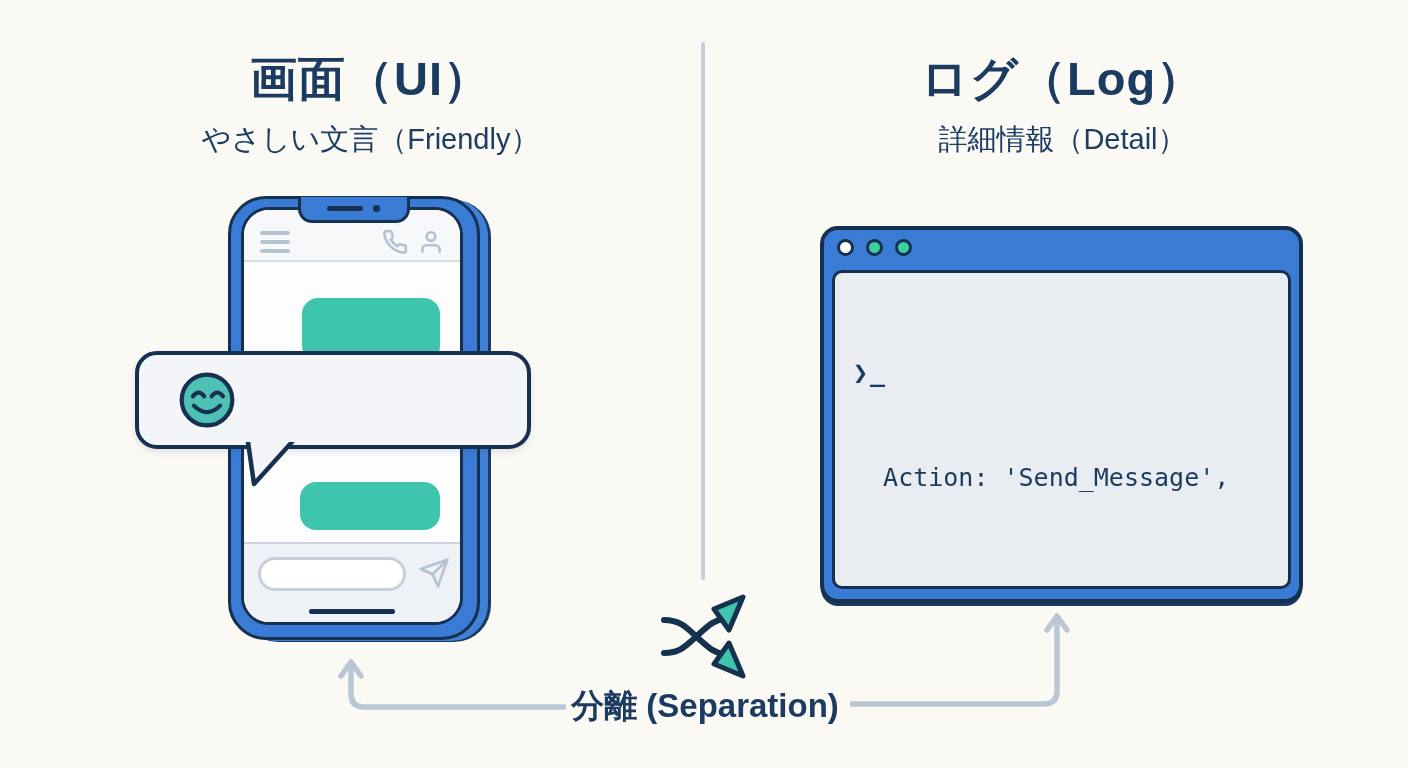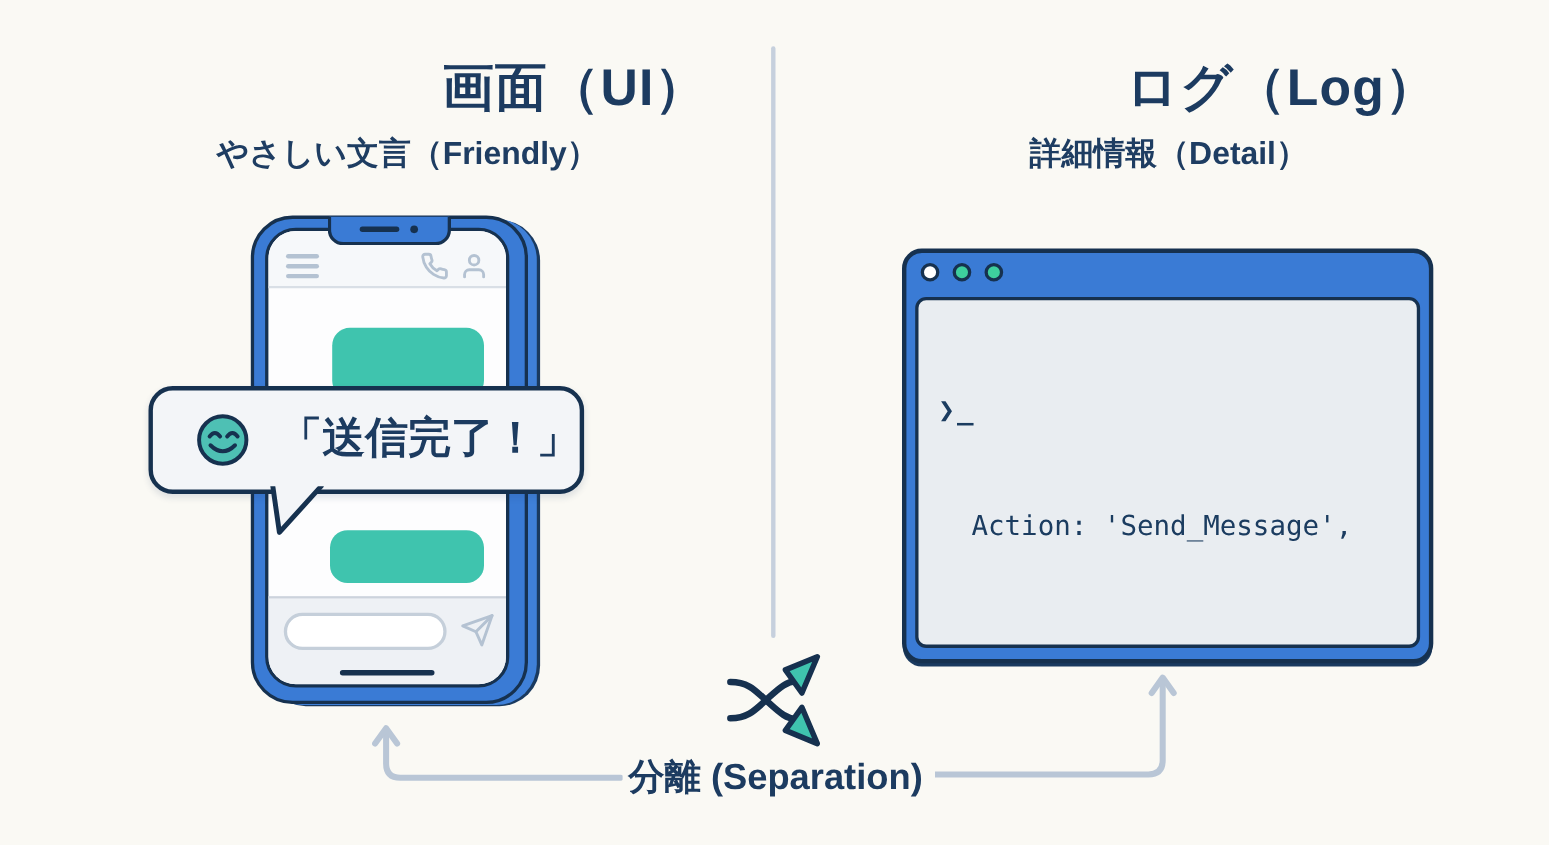--- a/index.html
+++ b/index.html
@@ -10,33 +10,33 @@
     position: relative;
     overflow: hidden;
     color: #1c3b60;
   }
   .abs { position: absolute; }
 
   
   .panel-title {
     font-size: 47px;
     font-weight: 800;
-    text-align: right;
+    text-align: center;
     color: #1c3b60;
     letter-spacing: 1px;
   }
   .panel-subtitle {
     font-size: 29px;
-    font-weight: 700;
+    font-weight: 400;
     text-align: center;
     color: #1e3d62;
   }
   #left-title   { left: 98px;  top: 48px;  width: 545px; }
   #left-sub     { left: 98px;  top: 120px; width: 545px; }
-  #right-title  { left: 762px; top: 48px;  width: 545px; }
+  #right-title  { left: 790px; top: 48px;  width: 545px; }
   #right-sub    { left: 790px; top: 120px; width: 545px; }
 
   
   #divider {
     left: 701px; top: 42px; width: 4px; height: 538px;
     background: #c6d0dd; border-radius: 2px;
   }
 
   
   #phone {
@@ -208,21 +208,20 @@
   </div>
 </div>
 
 <div class="abs" id="speech-bubble">
   <svg width="60" height="60" viewBox="0 0 64 64">
     <circle cx="32" cy="32" r="27" fill="#4ec0b4" stroke="#16314f" stroke-width="4.5"></circle>
     <path d="M17 28 Q 23 20 29 28" fill="none" stroke="#16314f" stroke-width="4.5" stroke-linecap="round"></path>
     <path d="M37 28 Q 43 20 49 28" fill="none" stroke="#16314f" stroke-width="4.5" stroke-linecap="round"></path>
     <path d="M18 38 Q 32 52 46 38" fill="none" stroke="#16314f" stroke-width="4.5" stroke-linecap="round"></path>
   </svg>
-  <span id="speech-text">「送信完了！」</span>
 </div>
 <svg class="abs" id="speech-tail" width="60" height="48" viewBox="0 0 60 48">
   <polygon points="8,0 52,0 14,42" fill="#f3f5f8"></polygon>
   <polyline points="8,0 14,42 52,0" fill="none" stroke="#16314f" stroke-width="4.5" stroke-linejoin="round" stroke-linecap="round"></polyline>
 </svg>
 
 <div class="abs" id="log-window">
   <div id="traffic-lights">
     <div class="tl-circle" style="background:#ffffff"></div>
     <div class="tl-circle" style="background:#3ecf9e"></div>

